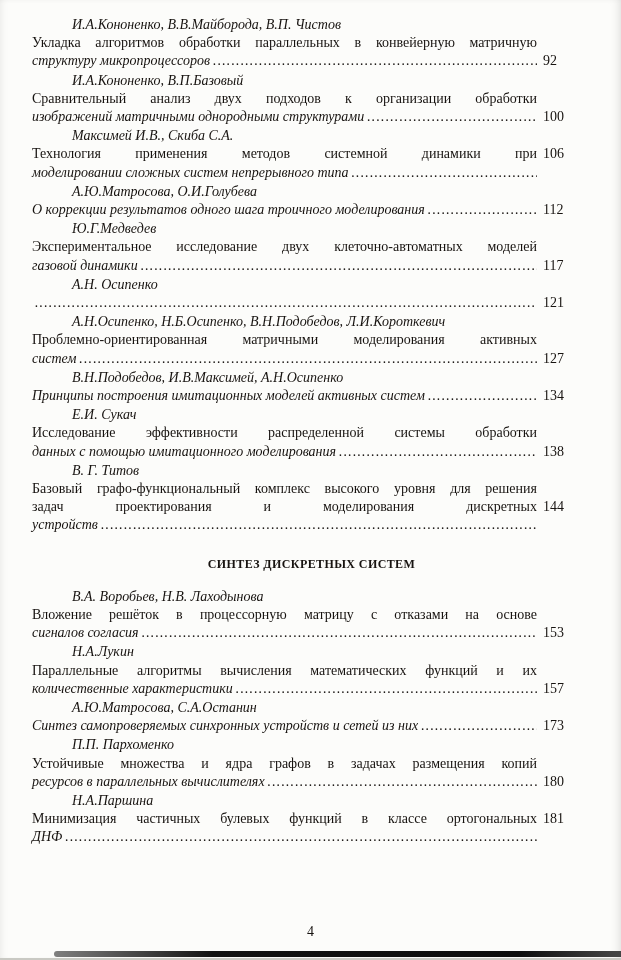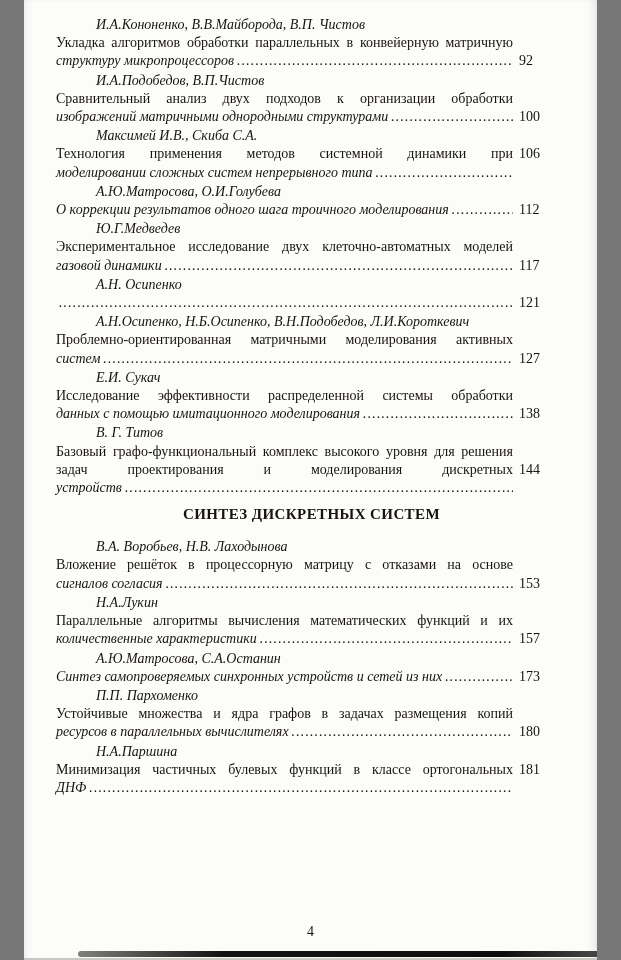--- a/index.html
+++ b/index.html
@@ -1,18 +1,18 @@
 <!DOCTYPE html>
 <html><head>
 <meta charset="utf-8">
 <style>
   html, body { margin: 0; padding: 0; background: #777; }
   .sheet {
     position: relative;
-    width: 573px;
+    width: 621px;
     height: 960px;
     margin: 0 auto;
     background: #fcfcfa;
     overflow: hidden;
     font-family: "Liberation Serif", "DejaVu Serif", serif;
     color: #171310;
     box-shadow: inset 5px 0 9px -5px rgba(0,0,0,.10), inset -7px 0 11px -7px rgba(0,0,0,.16);
   }
   .toc {
     padding: 16px 30px 0 32px;
@@ -42,24 +42,24 @@
     content: "...........................................................................................................................................................................................";
   }
   .page-col {
     flex: 0 0 auto;
     width: 48px;
     padding-left: 6px;
     text-align: left;
     white-space: nowrap;
   }
   .section-heading {
-    margin: 8px 0 14px 0;
+    margin: 20px 0 14px 0;
     text-align: center;
     font-weight: bold;
-    font-size: 15px;
+    font-size: 12px;
     letter-spacing: .4px;
     line-height: 19px;
   }
   .footer {
     position: absolute;
     left: 0; right: 0;
     bottom: 20px;
     text-align: center;
     font-size: 14px;
   }
@@ -90,21 +90,21 @@
         </div>
         <div class="line-row">
           <div class="line-content leader-line">
             <span class="line-text">структуру микропроцессоров</span>
             <span class="dots"></span>
           </div>
           <div class="page-col">92</div>
         </div>
       </div>
       <div class="entry">
-        <div class="authors">И.А.Подобедов, В.П.Чистов</div>
+        <div class="authors">И.А.Кононенко, В.П.Базовый</div>
         <div class="line-row">
           <div class="line-content justify-line">Сравнительный анализ двух подходов к организации обработки</div>
           <div class="page-col"></div>
         </div>
         <div class="line-row">
           <div class="line-content leader-line">
             <span class="line-text">изображений матричными однородными структурами</span>
             <span class="dots"></span>
           </div>
           <div class="page-col">100</div>
@@ -162,20 +162,30 @@
         <div class="line-row">
           <div class="line-content justify-line">Проблемно-ориентированная матричными моделирования активных</div>
           <div class="page-col"></div>
         </div>
         <div class="line-row">
           <div class="line-content leader-line">
             <span class="line-text">систем</span>
             <span class="dots"></span>
           </div>
           <div class="page-col">127</div>
+        </div>
+      </div>
+      <div class="entry">
+        <div class="authors">В.Н.Подобедов, И.В.Максимей, А.Н.Осипенко</div>
+        <div class="line-row">
+          <div class="line-content leader-line">
+            <span class="line-text">Принципы построения имитационных моделей активных систем</span>
+            <span class="dots"></span>
+          </div>
+          <div class="page-col">134</div>
         </div>
       </div>
       <div class="entry">
         <div class="authors">Е.И. Сукач</div>
         <div class="line-row">
           <div class="line-content justify-line">Исследование эффективности распределенной системы обработки</div>
           <div class="page-col"></div>
         </div>
         <div class="line-row">
           <div class="line-content leader-line">

